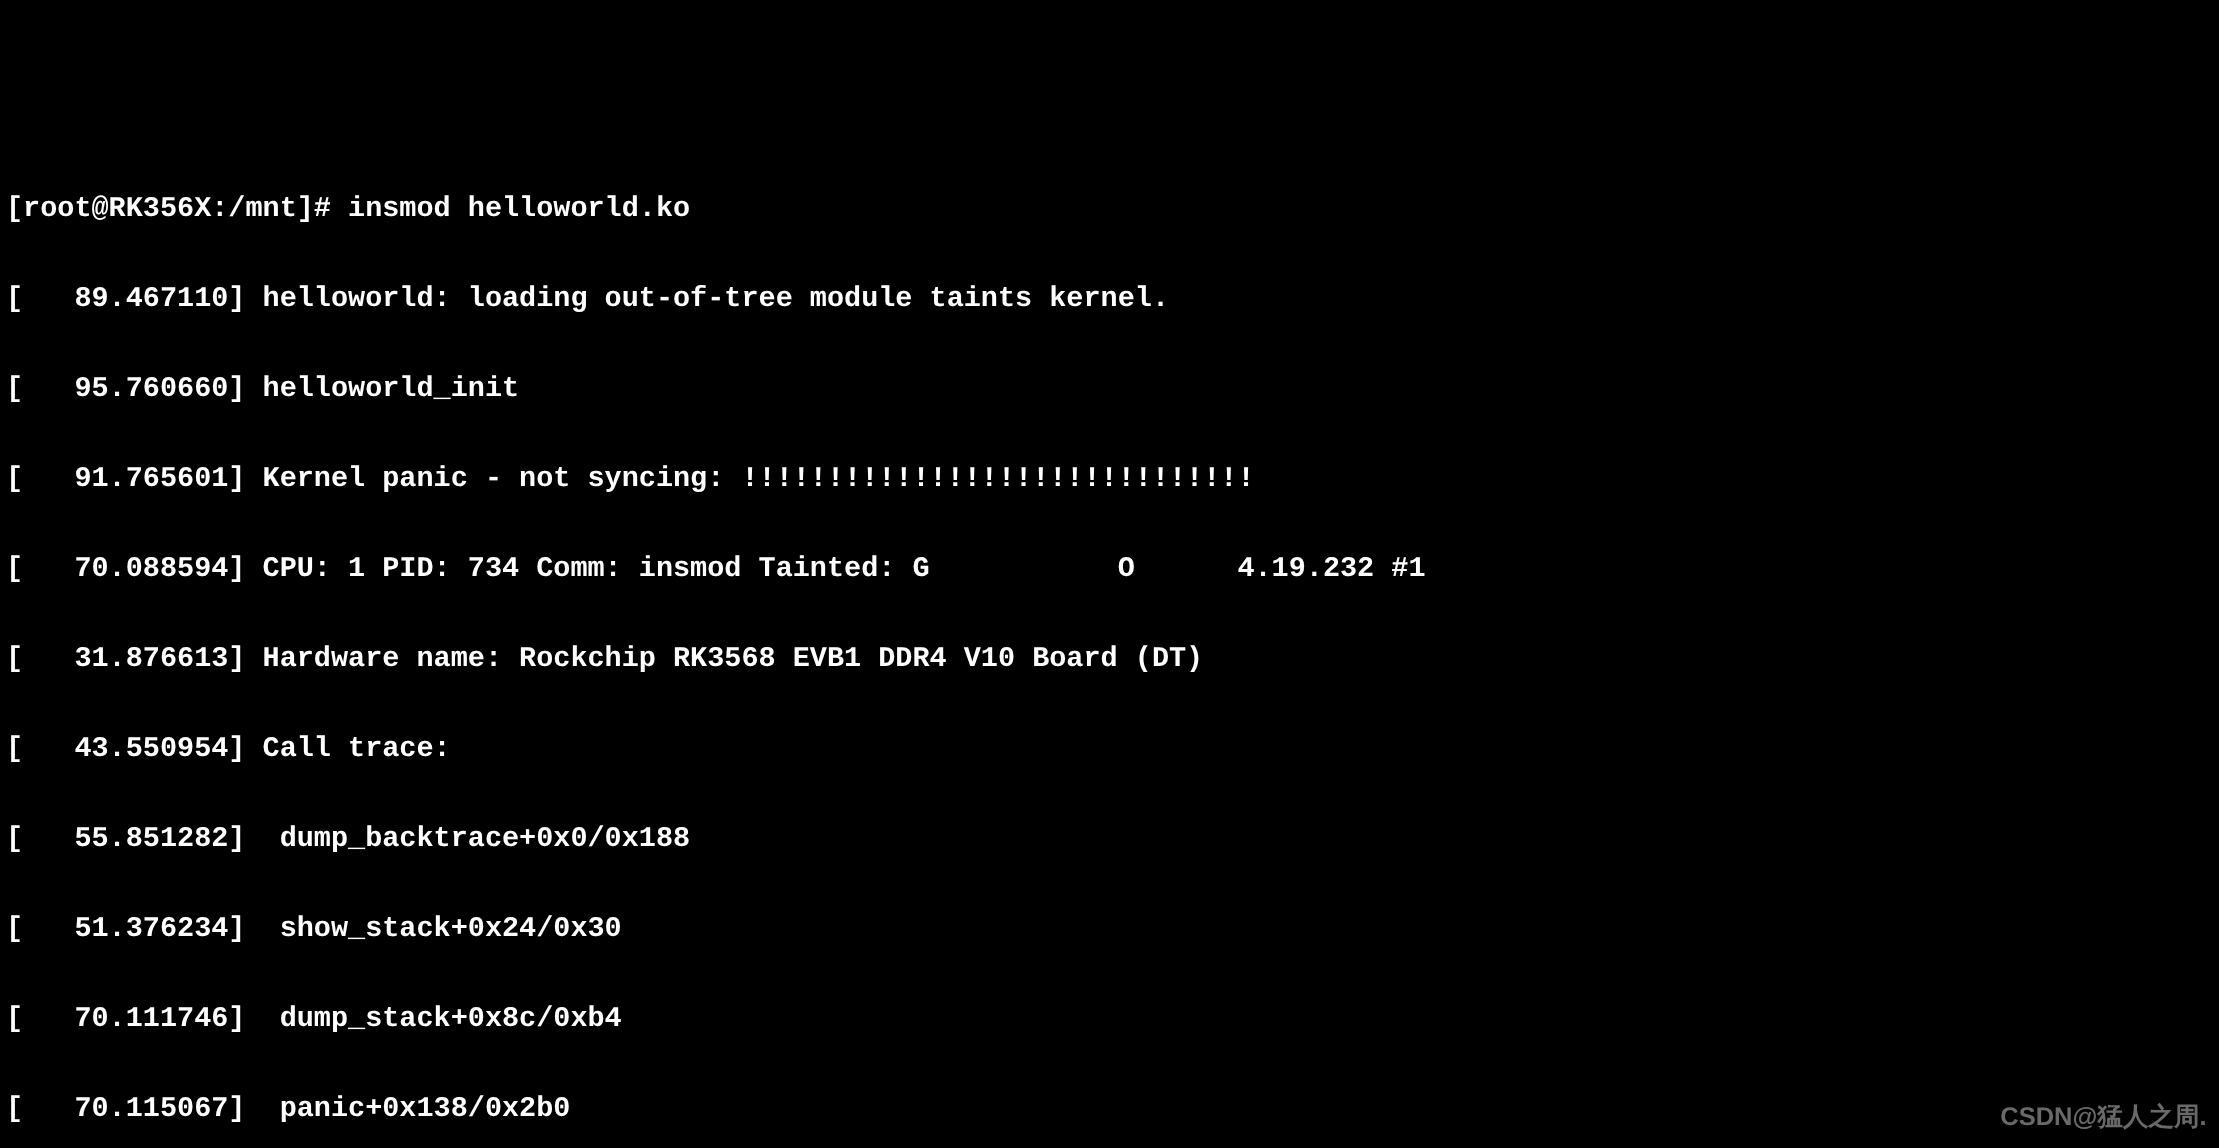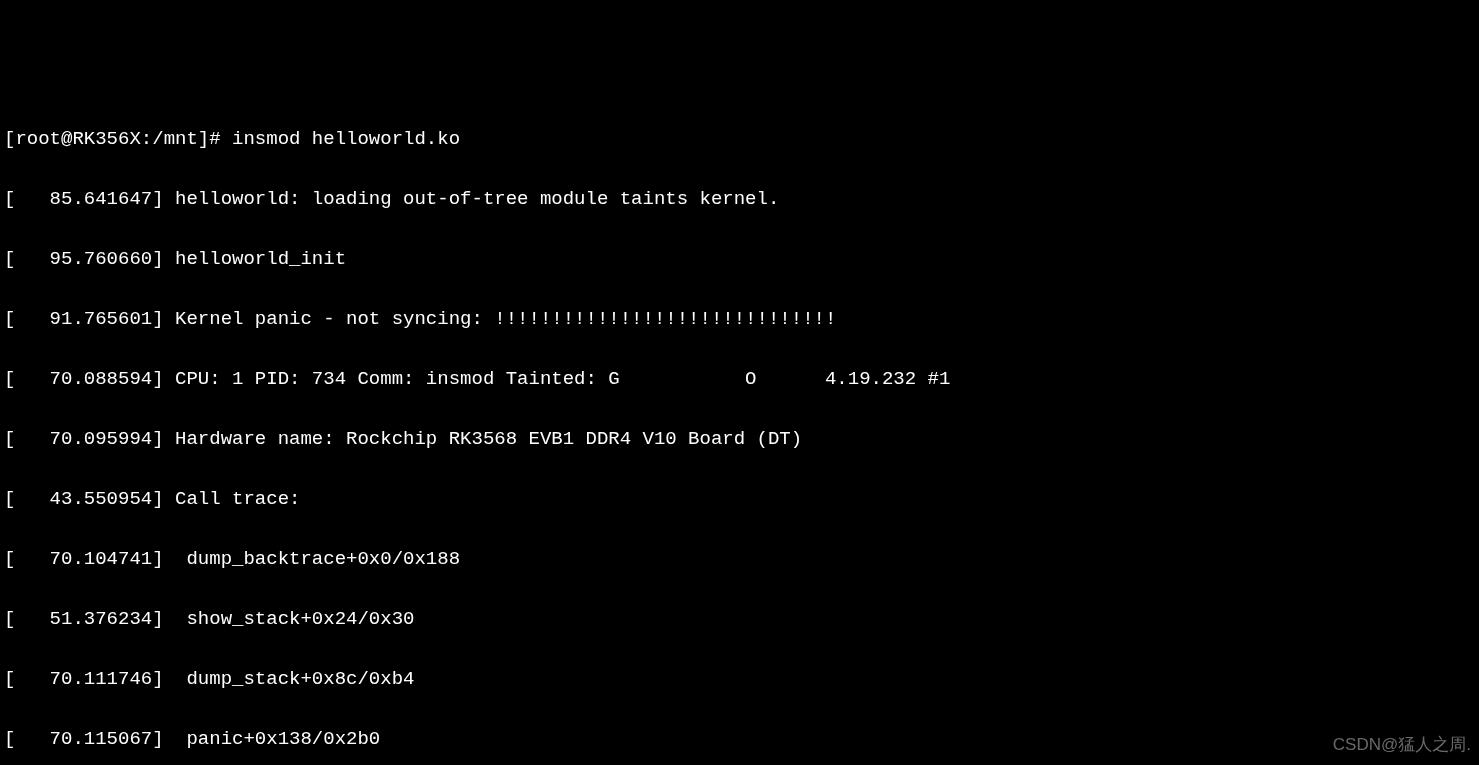--- a/index.html
+++ b/index.html
@@ -1,18 +1,19 @@
 <!DOCTYPE html>
 <html><head>
   <meta charset="utf-8">
   <style>
     * {
       margin: 0;
       padding: 0;
       box-sizing: border-box;
+      font-weight: bold;
     }
     body {
       background-color: #000000;
       color: #ffffff;
       font-family: 'Consolas', 'Monaco', 'Courier New', monospace;
       font-size: 19px;
       line-height: 1.58;
       padding: 4px 0 4px 4px;
       white-space: pre;
       overflow: hidden;
@@ -32,27 +33,27 @@
       font-family: sans-serif;
       opacity: 0.55;
     }
   </style>
 </head>
 <body>
 
 
 
 <div class="line">[root@RK356X:/mnt]# insmod helloworld.ko</div>
-<div class="line">[   85.641647] helloworld: loading out-of-tree module taints kernel.</div>
+<div class="line">[   89.467110] helloworld: loading out-of-tree module taints kernel.</div>
 <div class="line">[   95.760660] helloworld_init</div>
 <div class="line">[   91.765601] Kernel panic - not syncing: !!!!!!!!!!!!!!!!!!!!!!!!!!!!!!</div>
 <div class="line">[   70.088594] CPU: 1 PID: 734 Comm: insmod Tainted: G           O      4.19.232 #1</div>
-<div class="line">[   70.095994] Hardware name: Rockchip RK3568 EVB1 DDR4 V10 Board (DT)</div>
+<div class="line">[   31.876613] Hardware name: Rockchip RK3568 EVB1 DDR4 V10 Board (DT)</div>
 <div class="line">[   43.550954] Call trace:</div>
-<div class="line">[   70.104741]  dump_backtrace+0x0/0x188</div>
+<div class="line">[   55.851282]  dump_backtrace+0x0/0x188</div>
 <div class="line">[   51.376234]  show_stack+0x24/0x30</div>
 <div class="line">[   70.111746]  dump_stack+0x8c/0xb4</div>
 <div class="line">[   70.115067]  panic+0x138/0x2b0</div>
 
 
 
 
 
 
 

